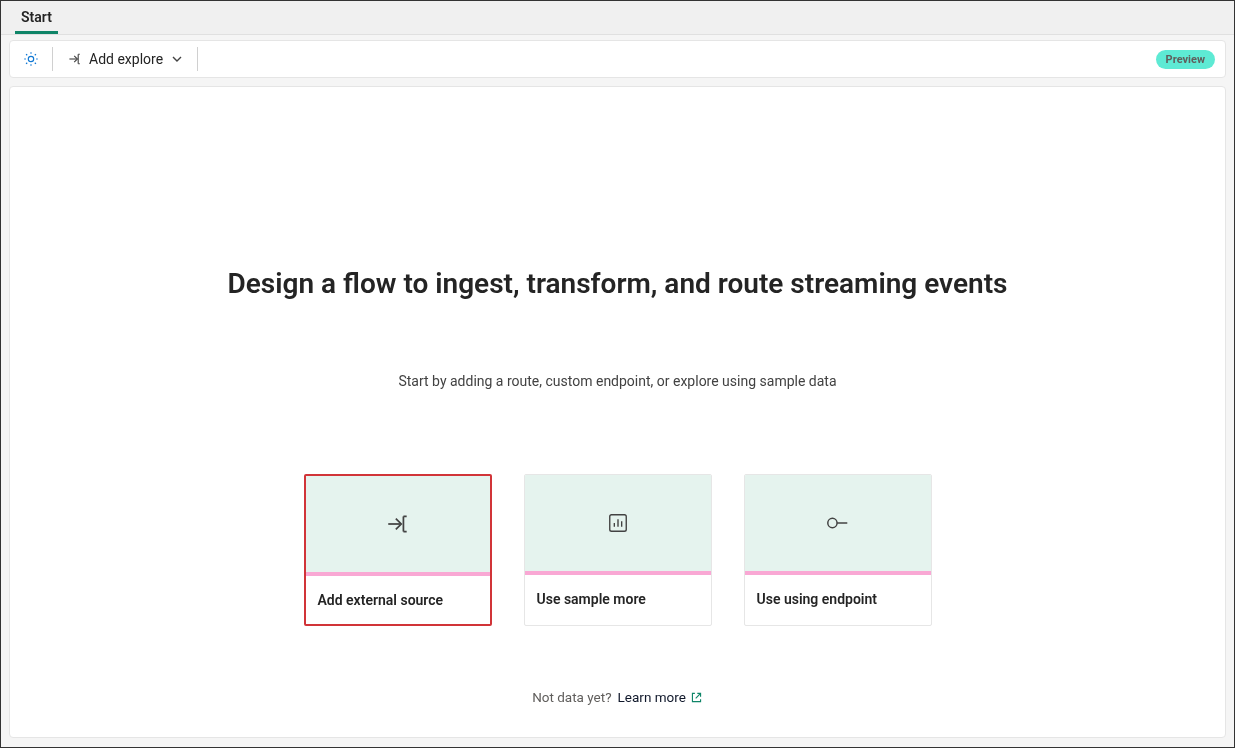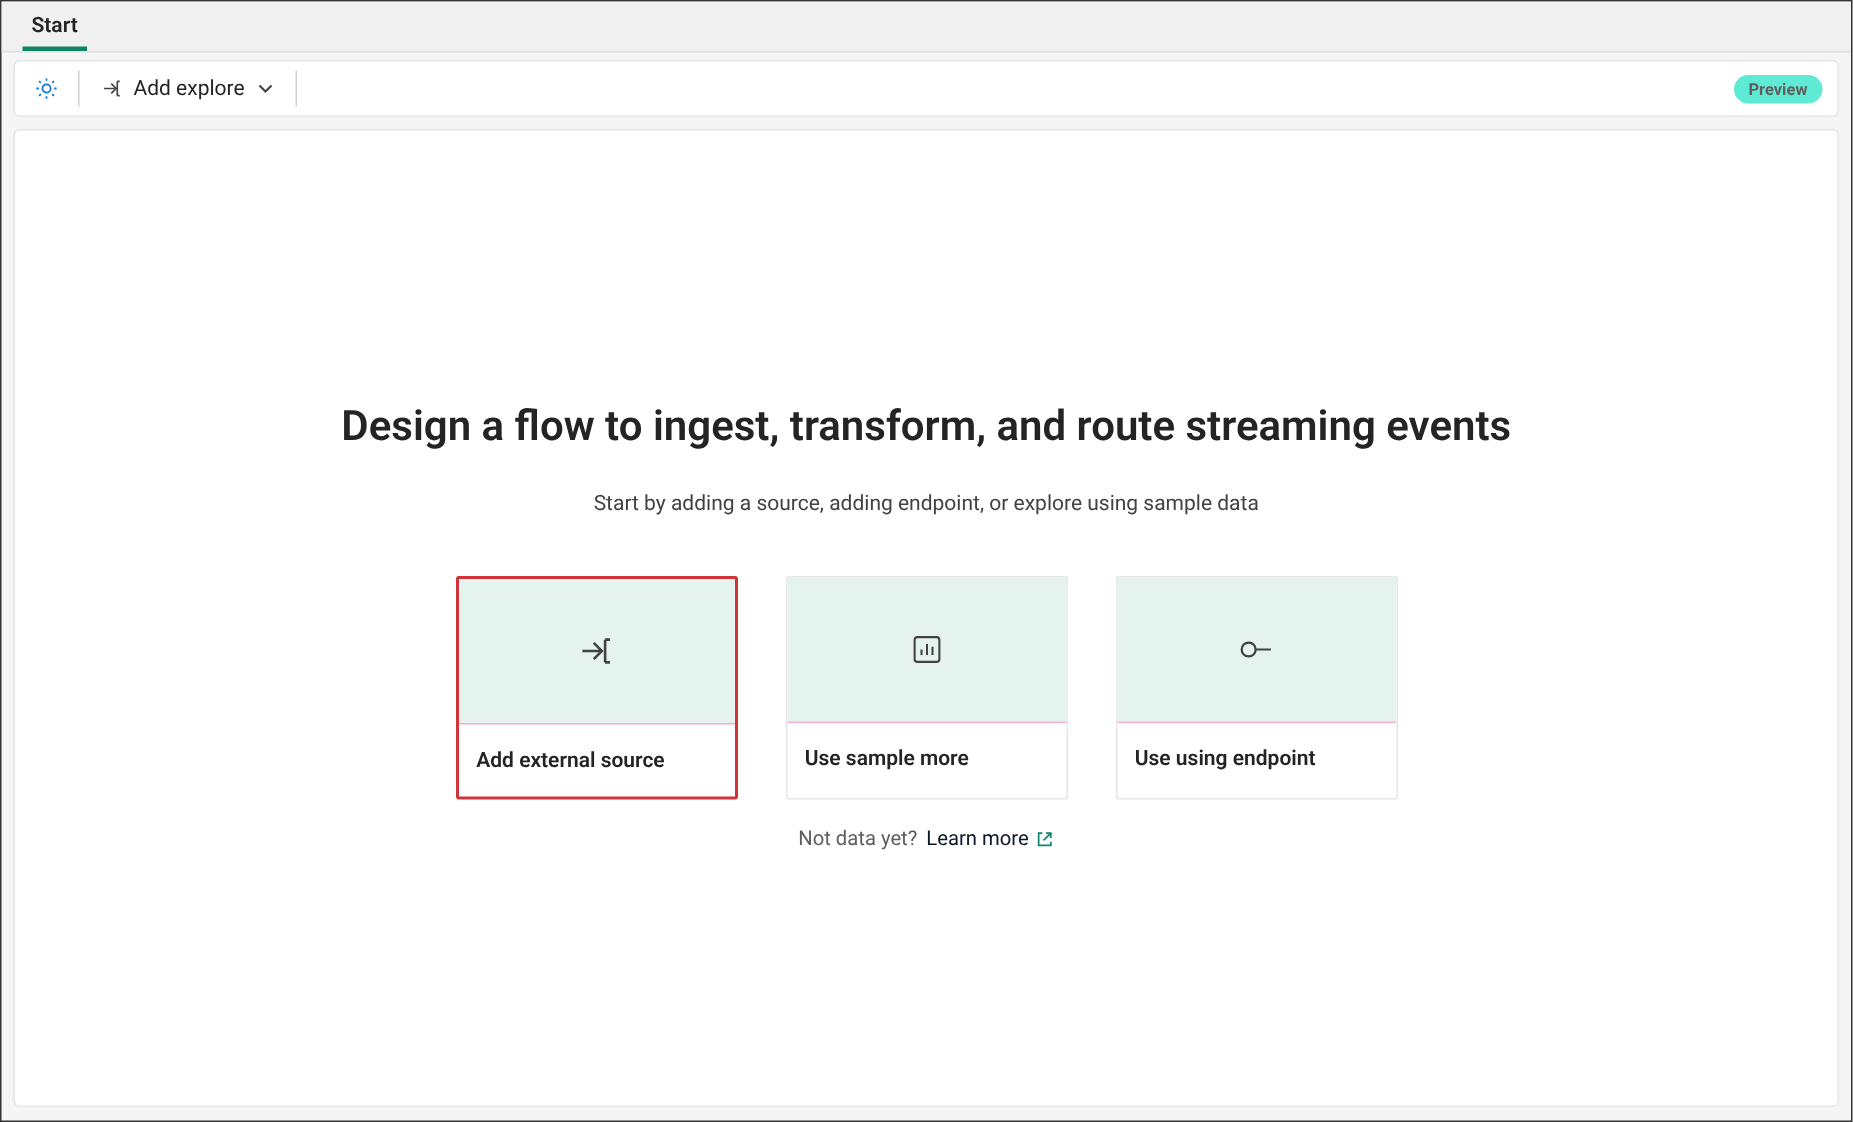--- a/index.html
+++ b/index.html
@@ -70,20 +70,21 @@
     .canvas {
       margin: 8px 8px 8px 8px;
       background: #ffffff;
       border: 1px solid #e5e5e5;
       border-radius: 4px;
       height: calc(100% - 94px);
       display: flex;
       flex-direction: column;
       align-items: center;
       padding-top: 180px;
+      gap: 45px;
     }
     .headline {
       font-size: 28px;
       font-weight: 600;
       color: #242424;
       text-align: center;
       margin-bottom: 28px;
     }
     .subhead {
       font-size: 14px;
@@ -112,21 +113,21 @@
       background: #e5f3ee;
       display: flex;
       align-items: center;
       justify-content: center;
     }
     .card .card-label {
       padding: 16px 12px;
       font-size: 14px;
       font-weight: 600;
       color: #242424;
-      border-top: 1px solid #f9a8d4;
+      border-top: 4px solid #f9a8d4;
     }
     .helper-row {
       font-size: 13.5px;
       color: #605e5c;
       display: flex;
       align-items: center;
       gap: 6px;
     }
     .helper-row a {
       color: #0f172a;
@@ -172,21 +173,21 @@
       </svg>
     </span>
   </div>
   <div class="vdiv"></div>
   <div class="toolbar-spacer"></div>
   <div class="preview-badge">Preview</div>
 </div>
 
 <div class="canvas">
   <div class="headline">Design a flow to ingest, transform, and route streaming events</div>
-  <div class="subhead">Start by adding a source, adding endpoint, or explore using sample data</div>
+  <div class="subhead">Start by adding a route, custom endpoint, or explore using sample data</div>
 
   <div class="cards">
 
     <div class="card highlighted">
       <div class="card-icon-area">
         <span>
           <svg width="26" height="26" viewBox="0 0 24 24" fill="none" stroke="#424242" stroke-width="1.6">
             <path d="M3 12h11"></path>
             <path d="M10 7l5 5-5 5"></path>
             <path d="M17 5v14"></path>

